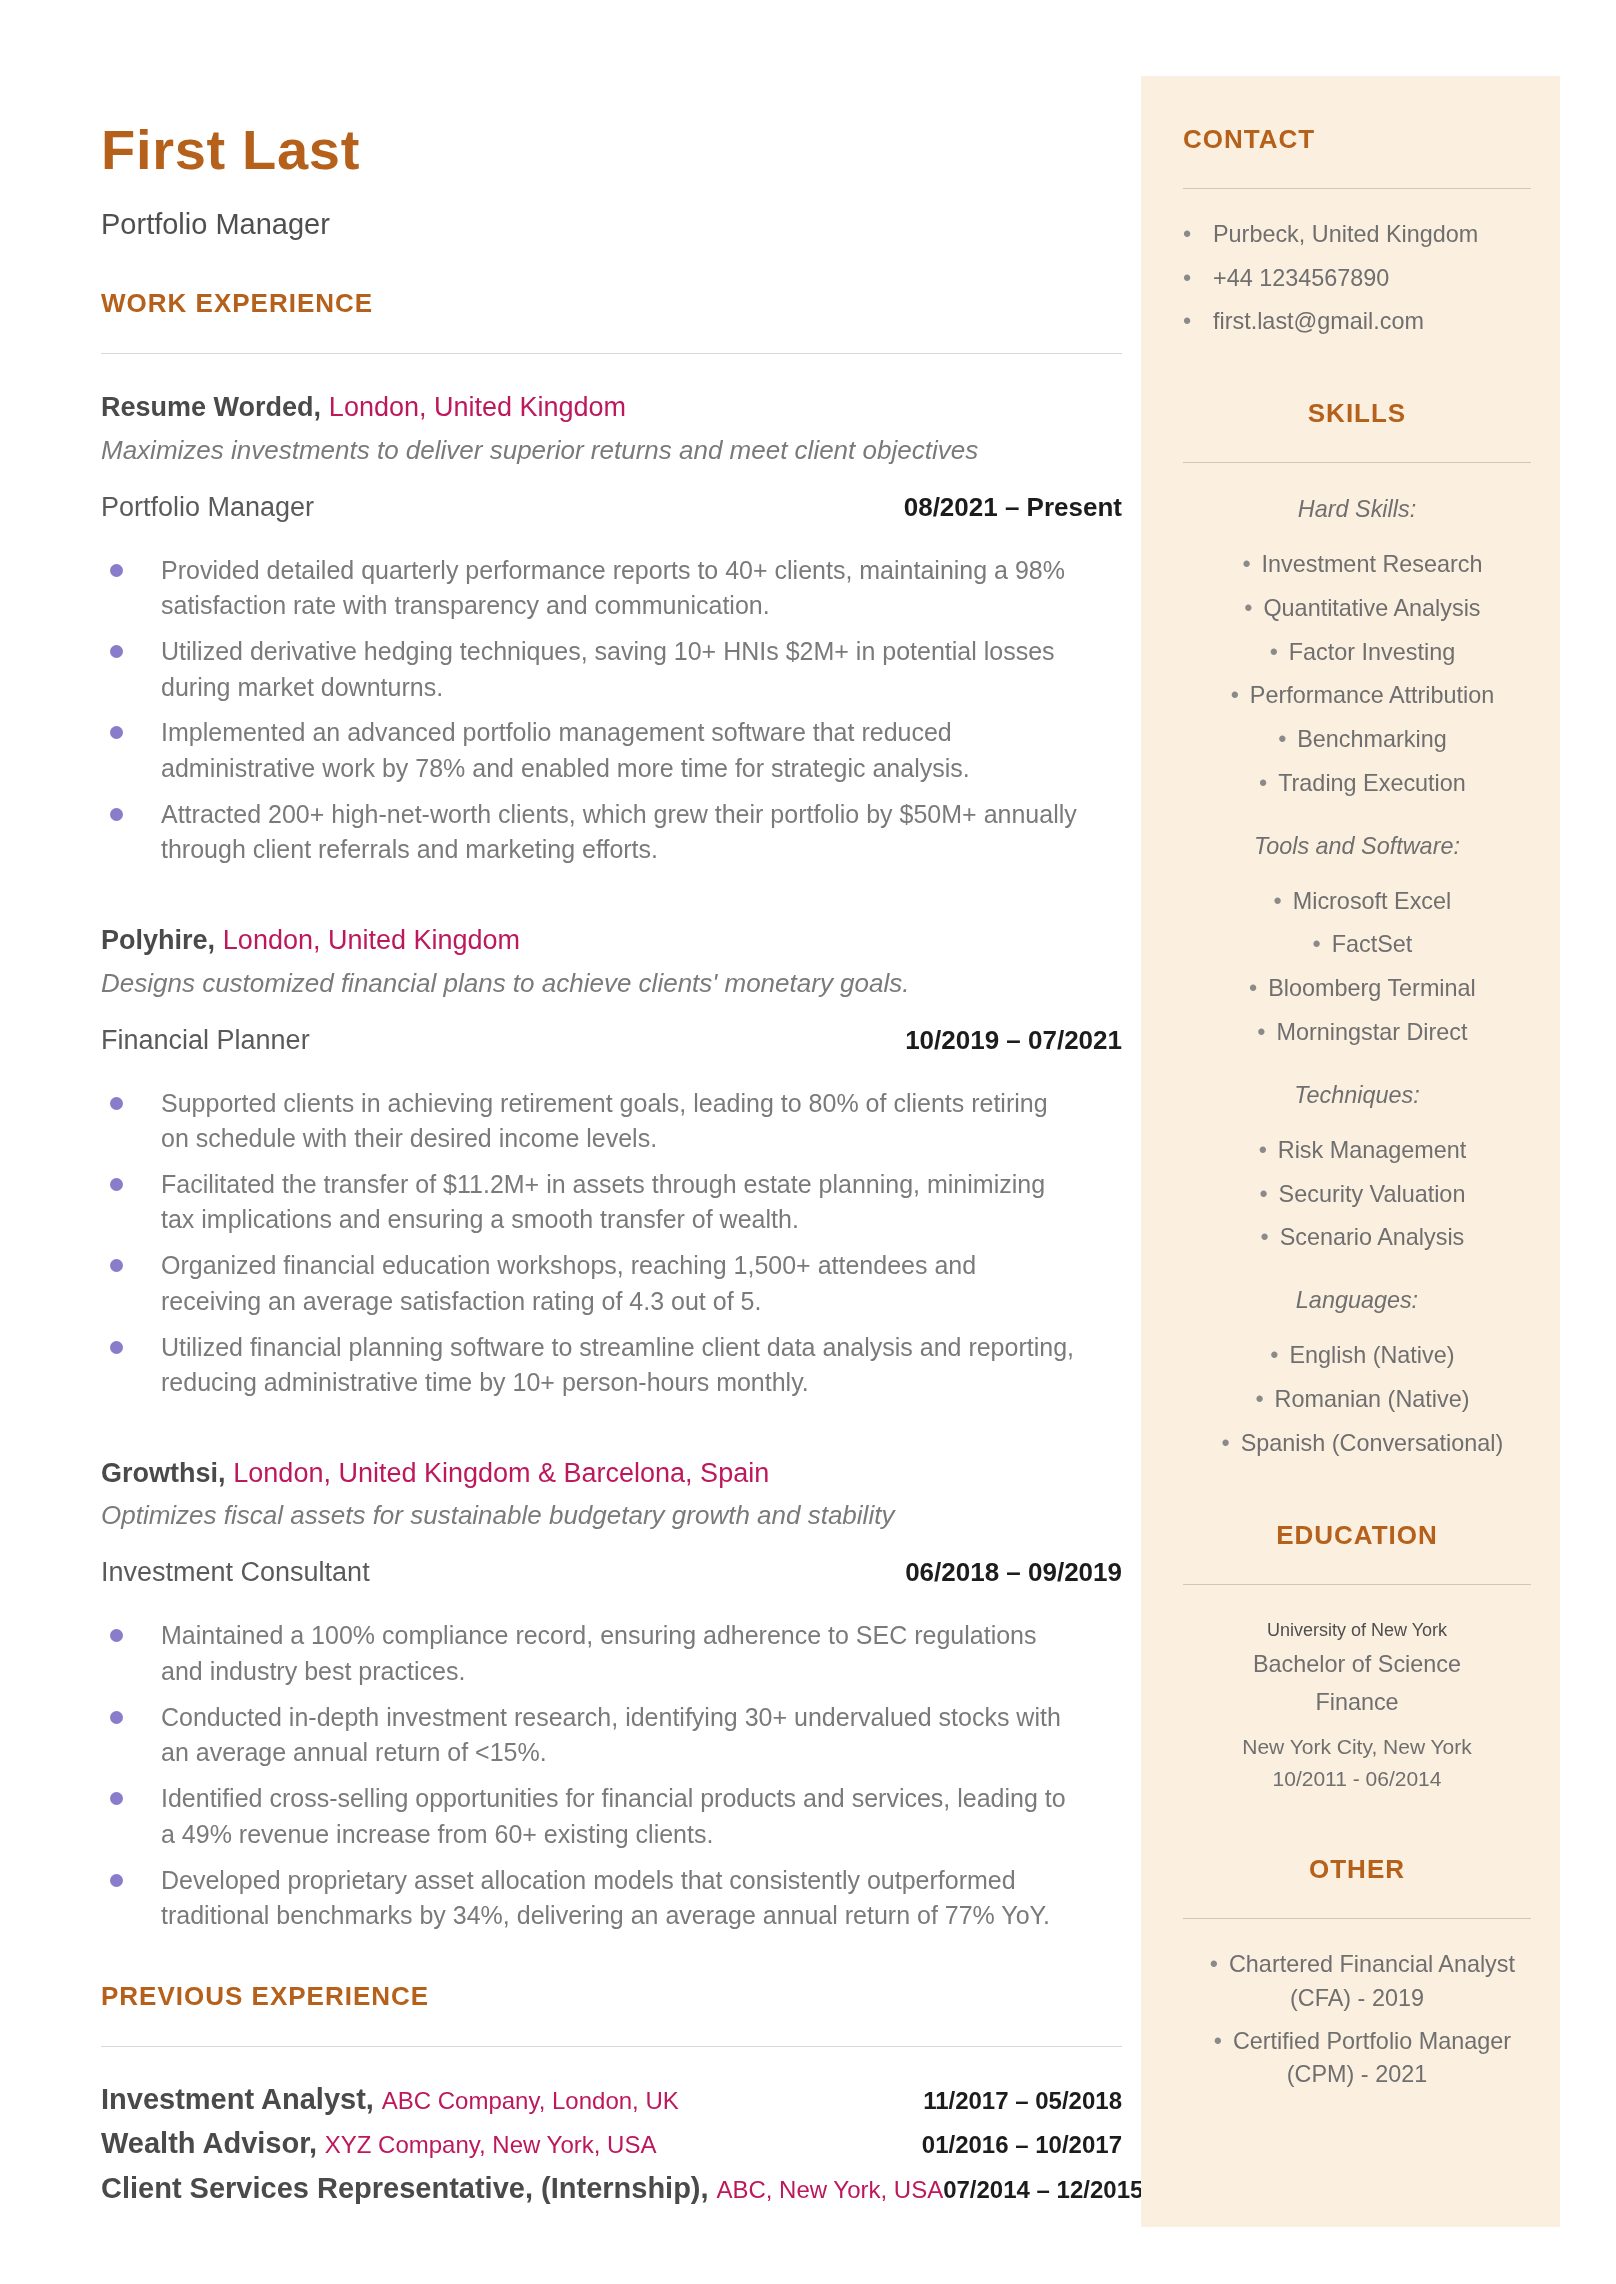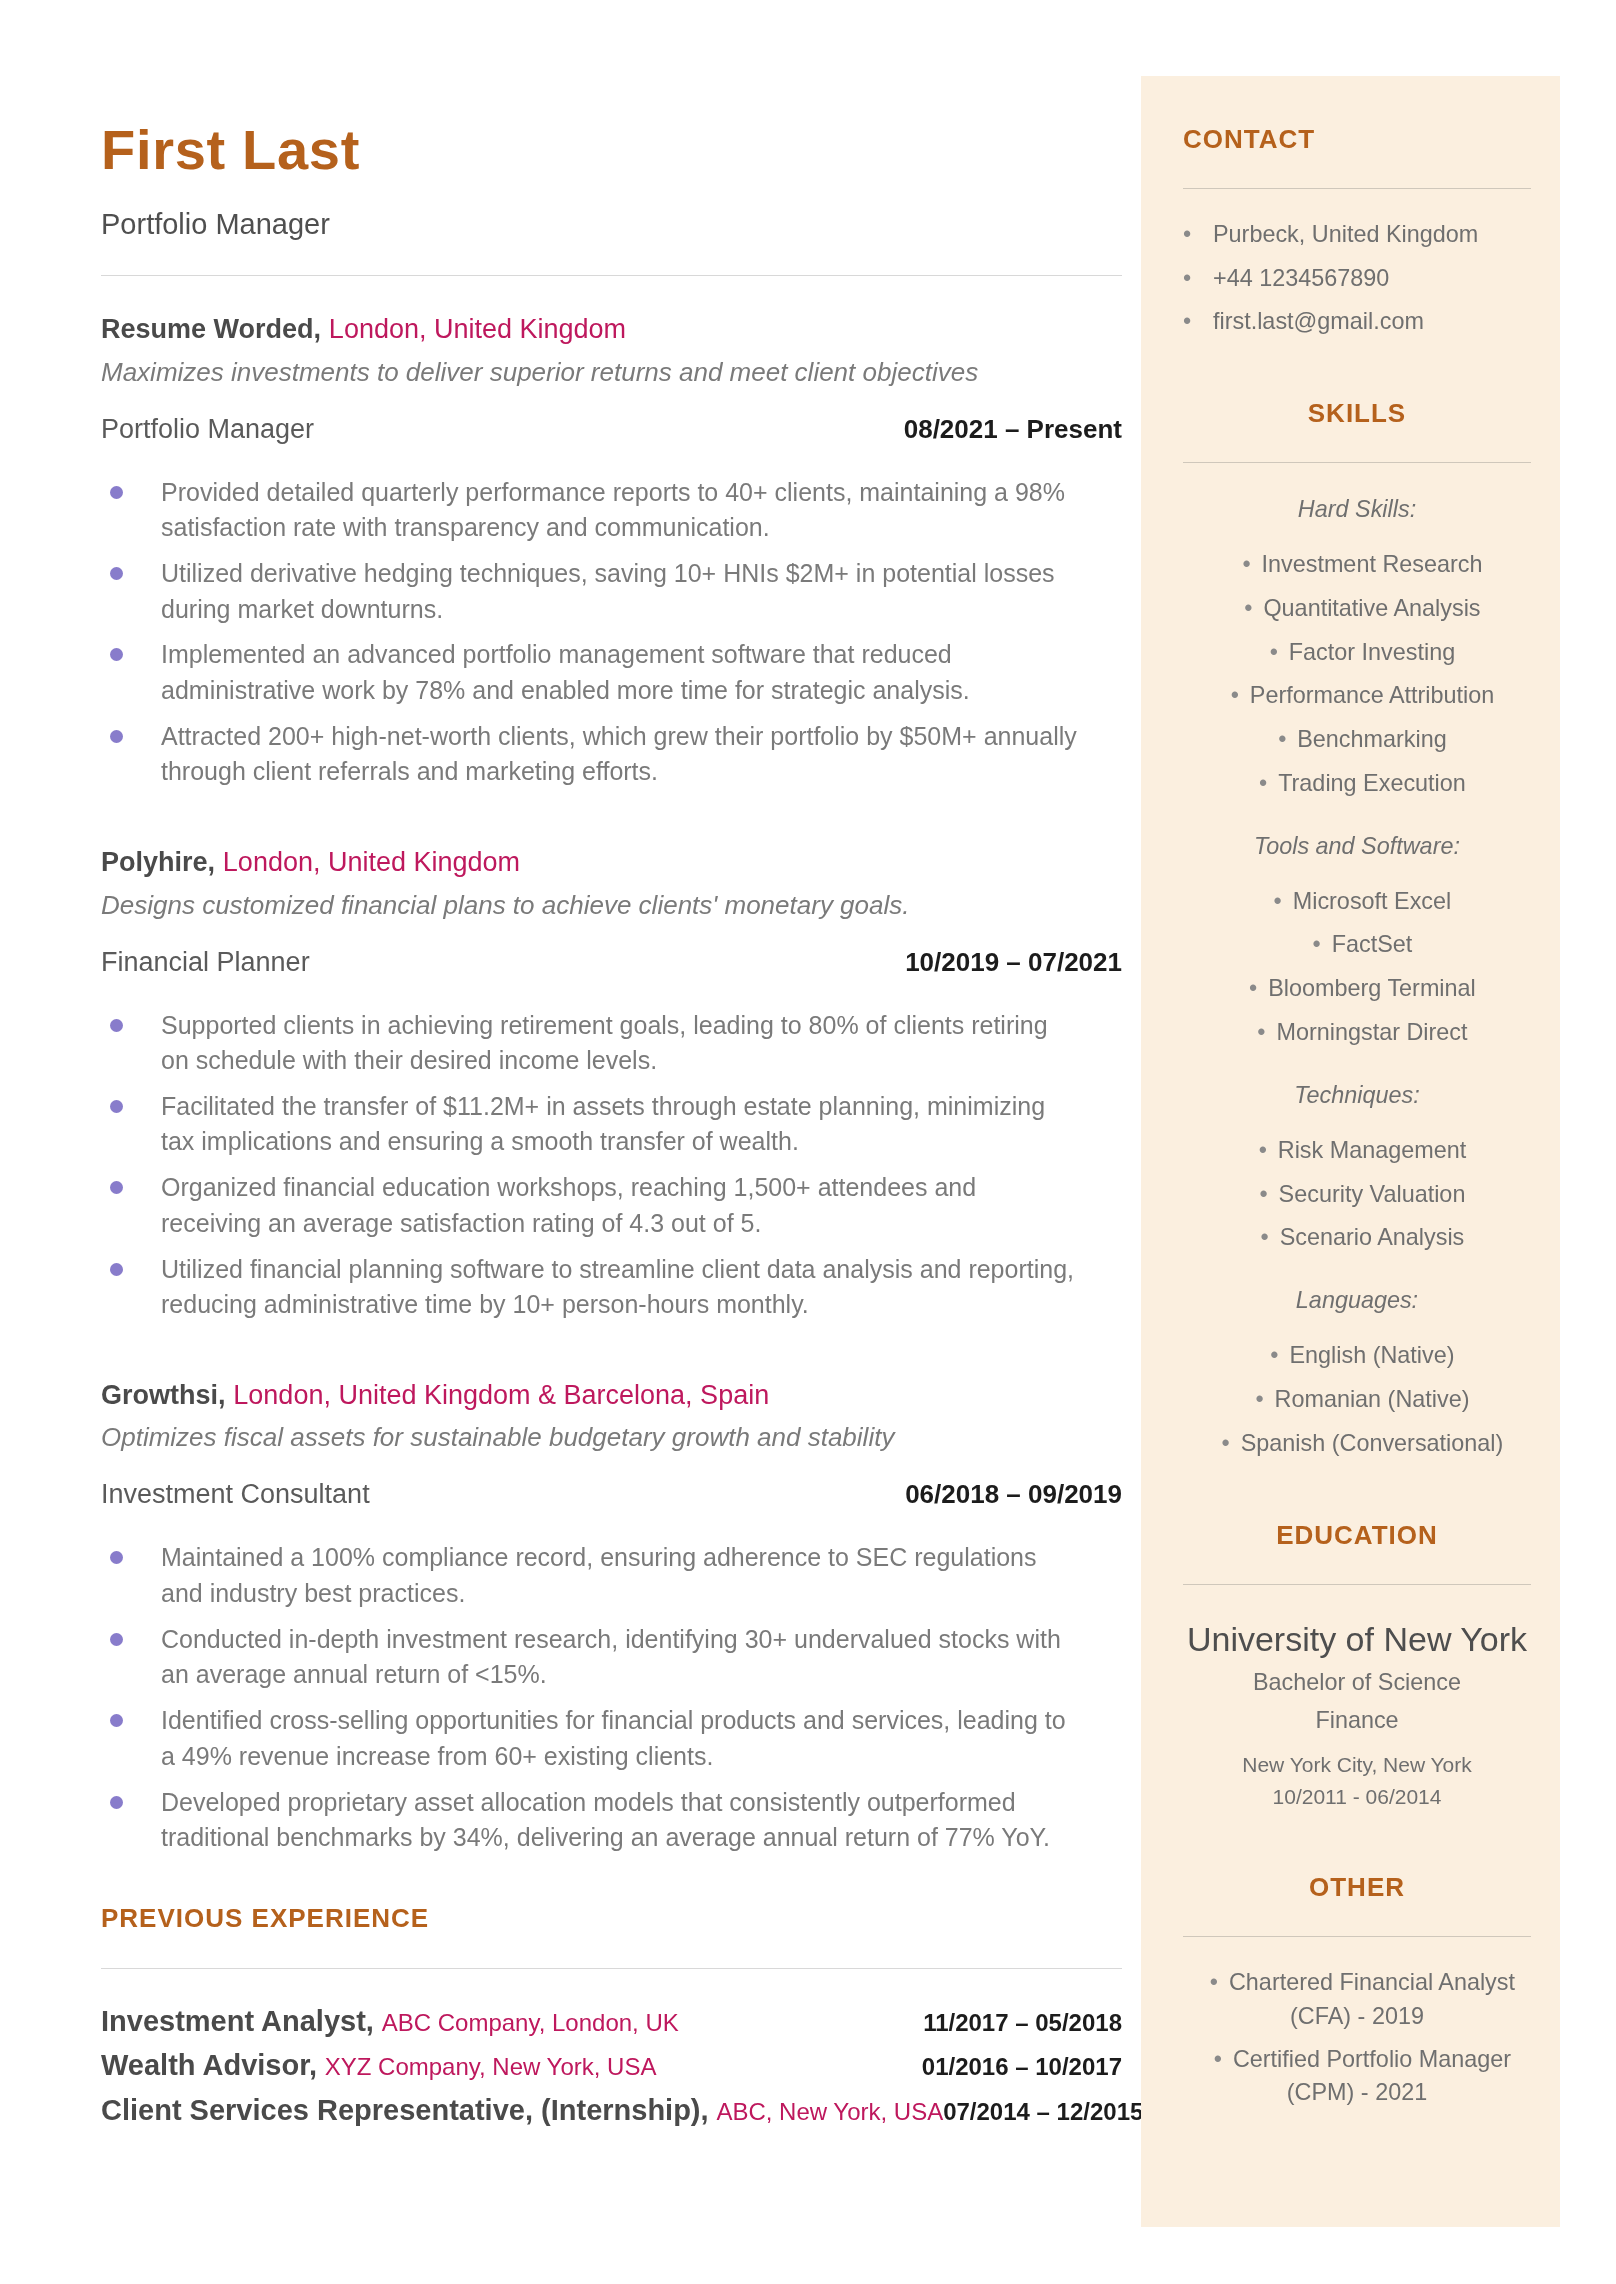--- a/index.html
+++ b/index.html
@@ -34,34 +34,35 @@
   .sidebar{position:absolute;left:1141px;top:76px;width:419px;height:2151px;background:#FBEFDF;
            box-sizing:border-box;padding:48px 29px 0 42px;}
   .side-rule{border:none;border-top:1.3px solid #cfc7bb;margin:33px 0 0;}
   .side-sec{margin-top:0;}
   .side-sec + .side-sec{margin-top:60px;text-align:center;}
   .side-list{list-style:none;padding:0;margin:29px 0 0;}
   .side-list li{font-size:23.4px;color:#6f6f6f;line-height:1.42;margin-bottom:10.4px;}
   .dot{display:inline-block;width:30px;color:#8a8a8a;}
   .glabel{font-size:23.4px;font-style:italic;color:#6f6f6f;margin-top:33px;}
   .group .side-list{margin-top:25px;}
-  .school{font-size:34px;color:#4e4e4e;margin-top:35px;}
+  .school{font-size:18px;color:#4e4e4e;margin-top:35px;}
   .edu-line{font-size:23.4px;color:#6f6f6f;margin-top:10.4px;}
   .edu-small{font-size:21px;color:#6f6f6f;margin-top:15.6px;line-height:1.5;}
 </style>
 </head>
 <body>
 
 <div class="page">
 
   <main class="main">
     <h1 class="name">First Last</h1>
     <div class="subtitle">Portfolio Manager</div>
 
     <section>
+      <h2 class="sec">WORK EXPERIENCE</h2>
       <hr class="rule">
 
       <div class="job">
         <div class="company-line">
           <span class="company">Resume Worded,</span><span class="loc">London, United Kingdom</span>
         </div>
         <div class="desc">Maximizes investments to deliver superior returns and meet client objectives</div>
         <div class="title-row">
           <span class="job-title">Portfolio Manager</span>
           <span class="dates">08/2021 – Present</span>

